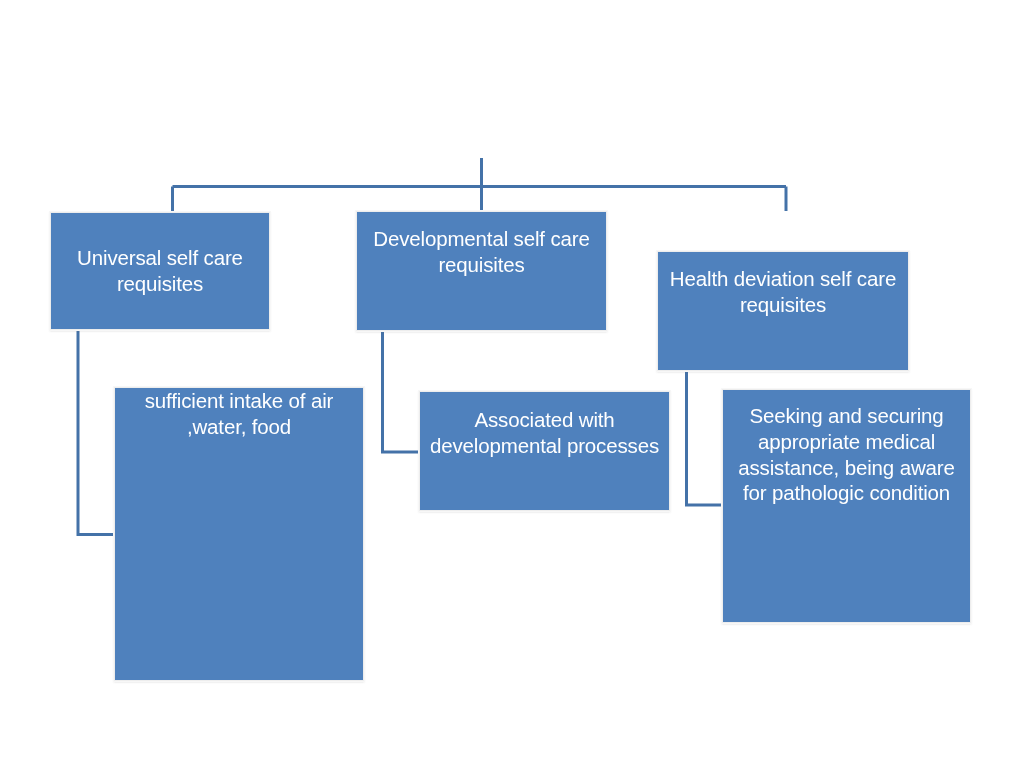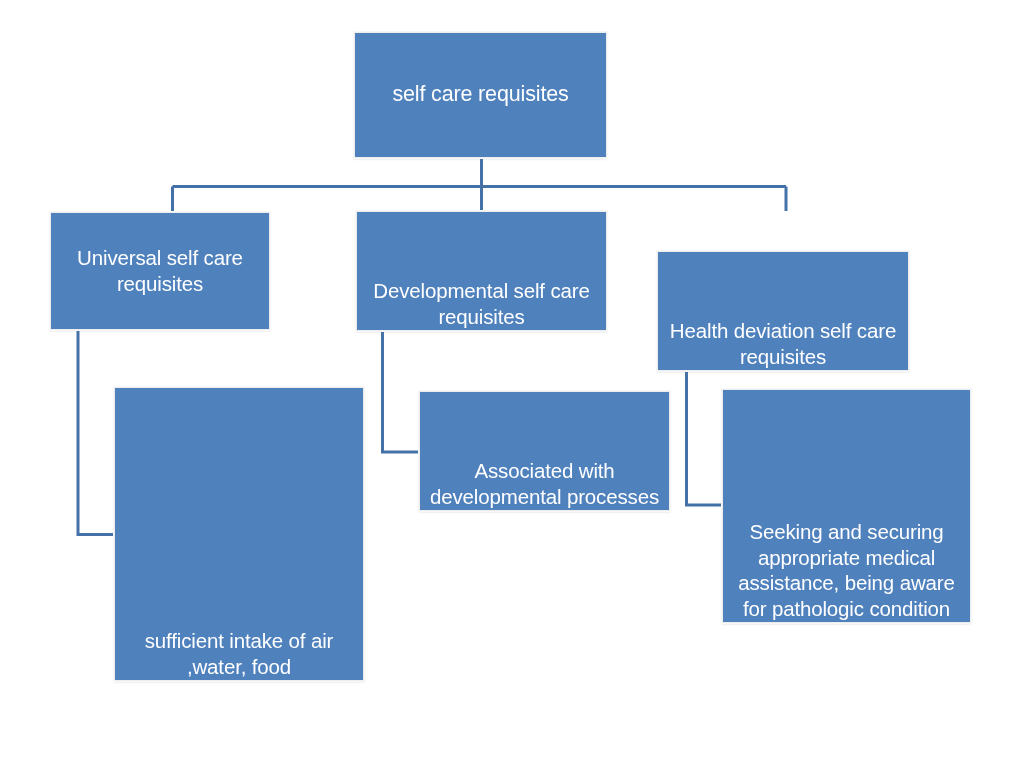--- a/index.html
+++ b/index.html
@@ -37,21 +37,21 @@
     display: flex;
     justify-content: center;
     text-align: center;
     font-family: "Liberation Sans", sans-serif;
     font-weight: 400;
     line-height: 1.26;
     letter-spacing: -0.15px;
     padding: 0 6px;
   }
   .node.v-center { align-items: center; }
-  .node.v-top    { align-items: flex-end; }
+  .node.v-top    { align-items: flex-start; }
   .node .txt {
     width: 100%;
     display: block;
   }
   .node p {
     margin: 0;
   }
   .node p + p {
     margin-top: 0.62em;
   }
@@ -114,23 +114,20 @@
       <path d="M 786 186.5 L 786 211"></path>
 
       <path d="M 78 330 L 78 534.5 L 116 534.5"></path>
 
       <path d="M 382.5 331 L 382.5 452 L 421 452"></path>
 
       <path d="M 686.5 331 L 686.5 505 L 724 505"></path>
     </g>
   </svg>
 
-  <div class="node v-center" id="n-root">
-    <span class="txt">self care requisites</span>
-  </div>
 
   <div class="node v-center" id="n-universal">
     <span class="txt">Universal self care requisites</span>
   </div>
 
   <div class="node v-top" id="n-developmental">
     <span class="txt">Developmental self care requisites</span>
   </div>
 
   <div class="node v-top" id="n-health">

